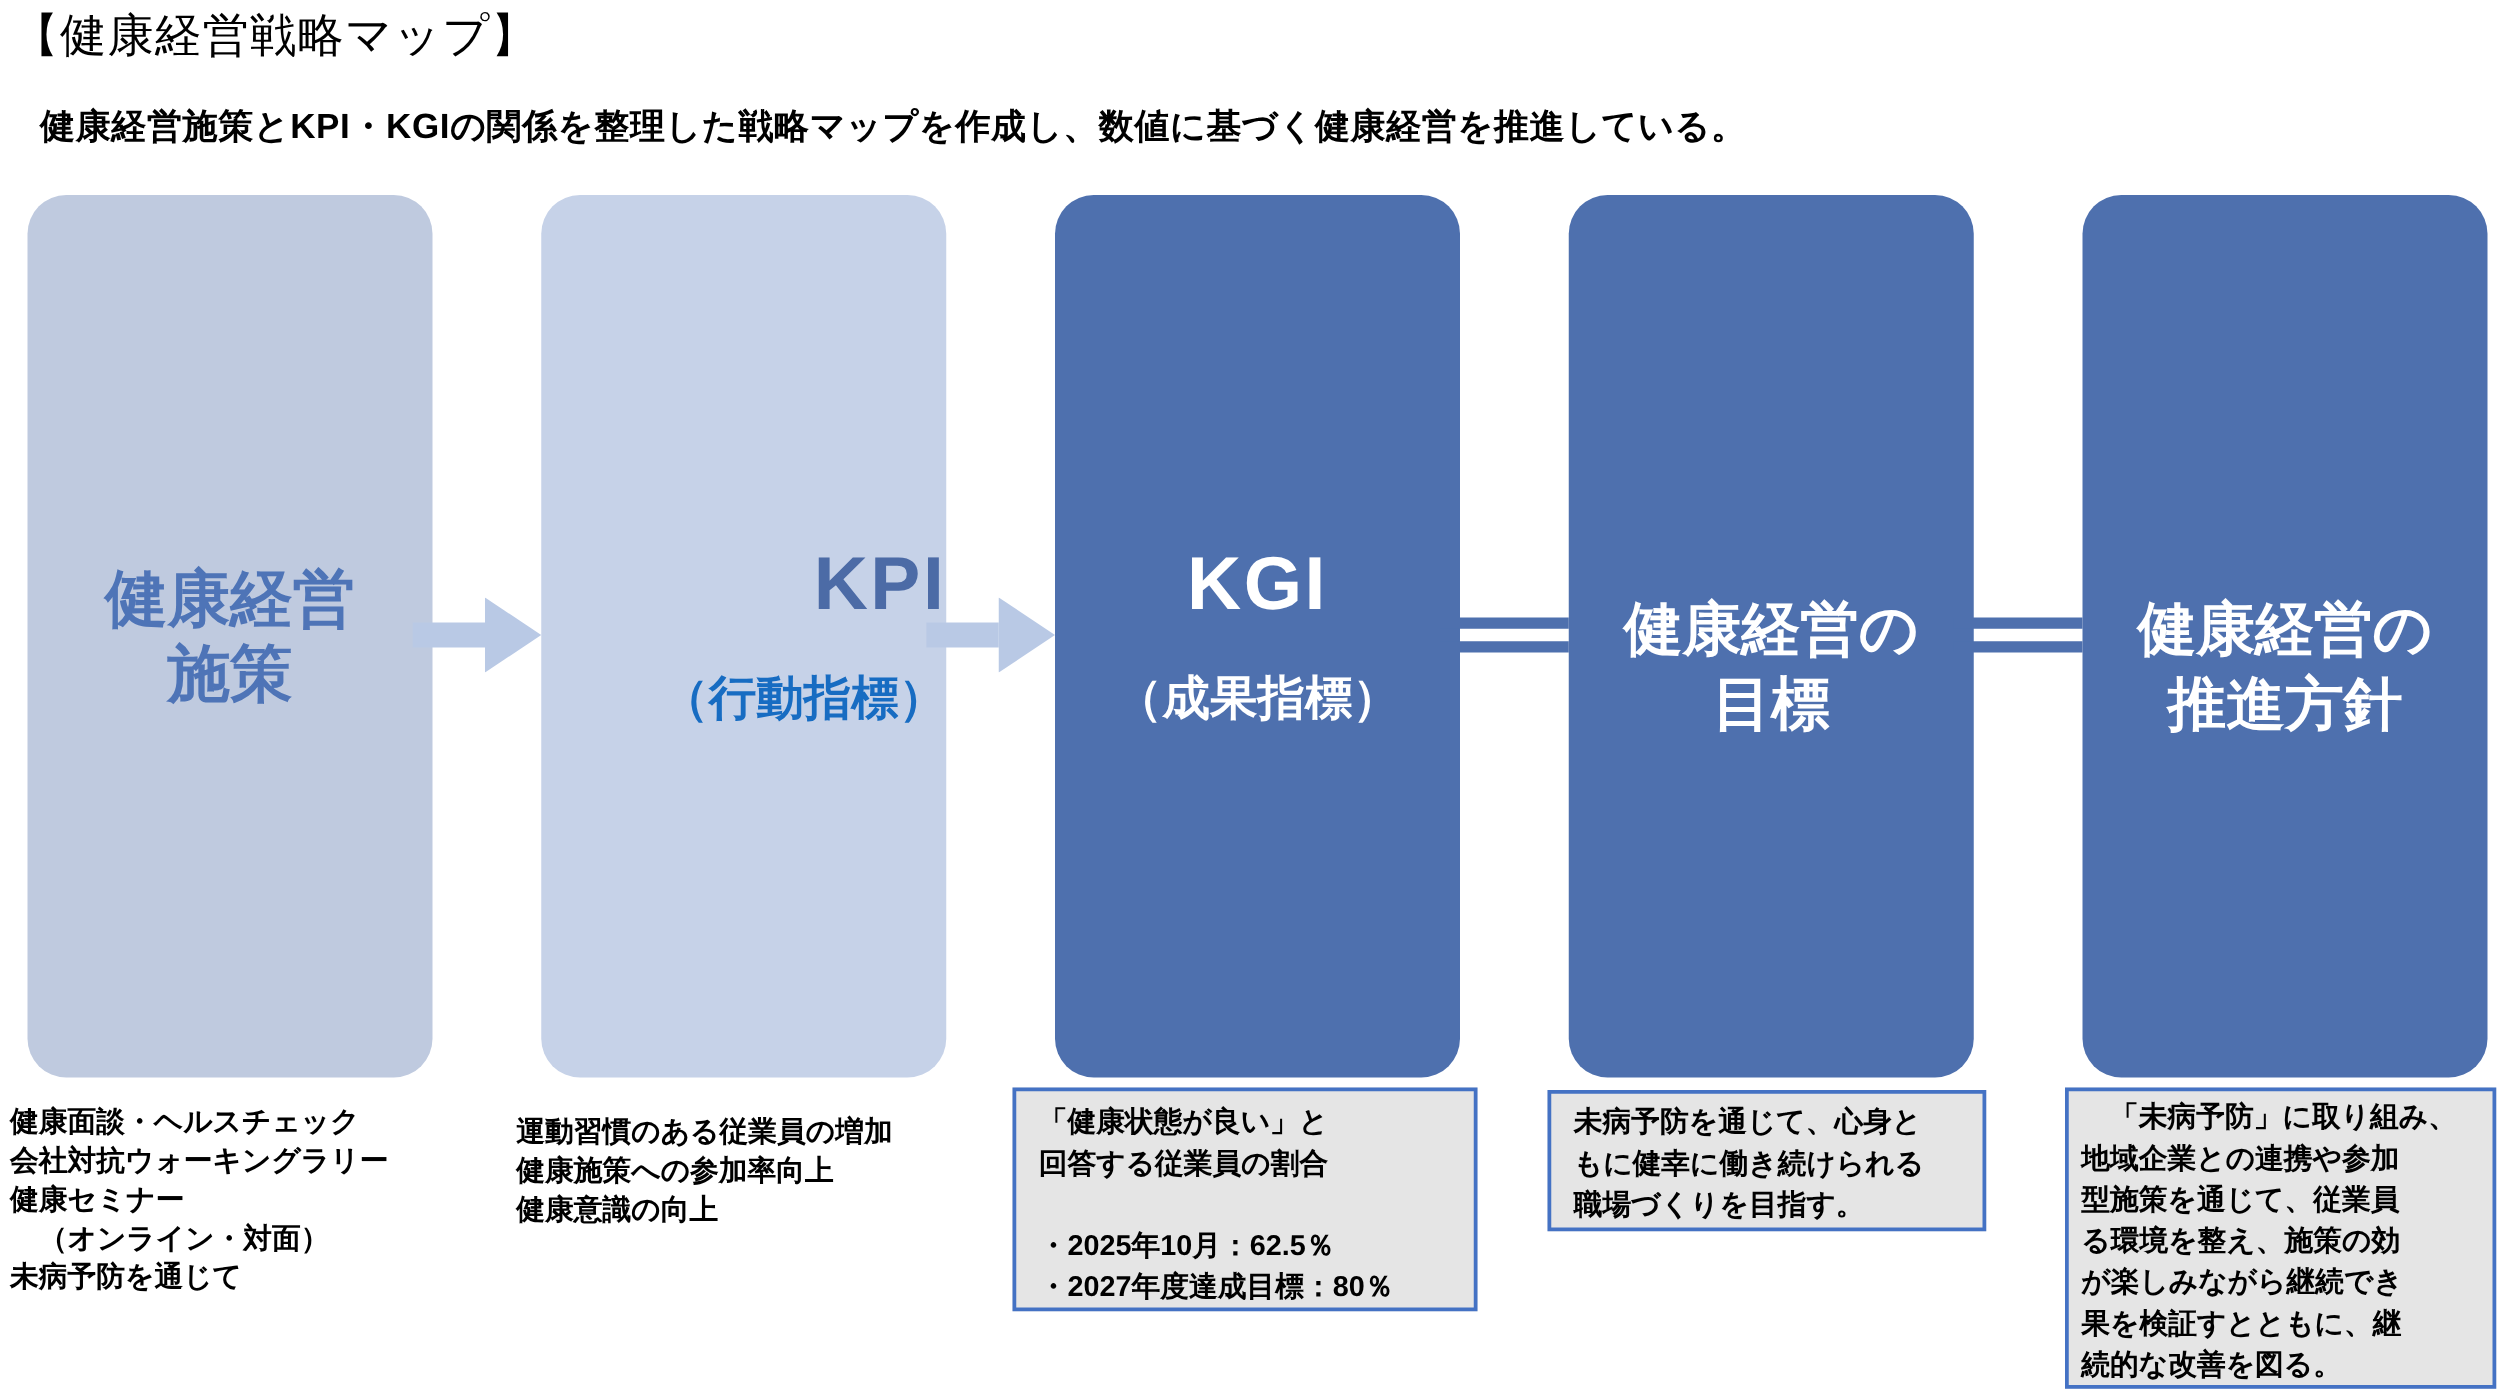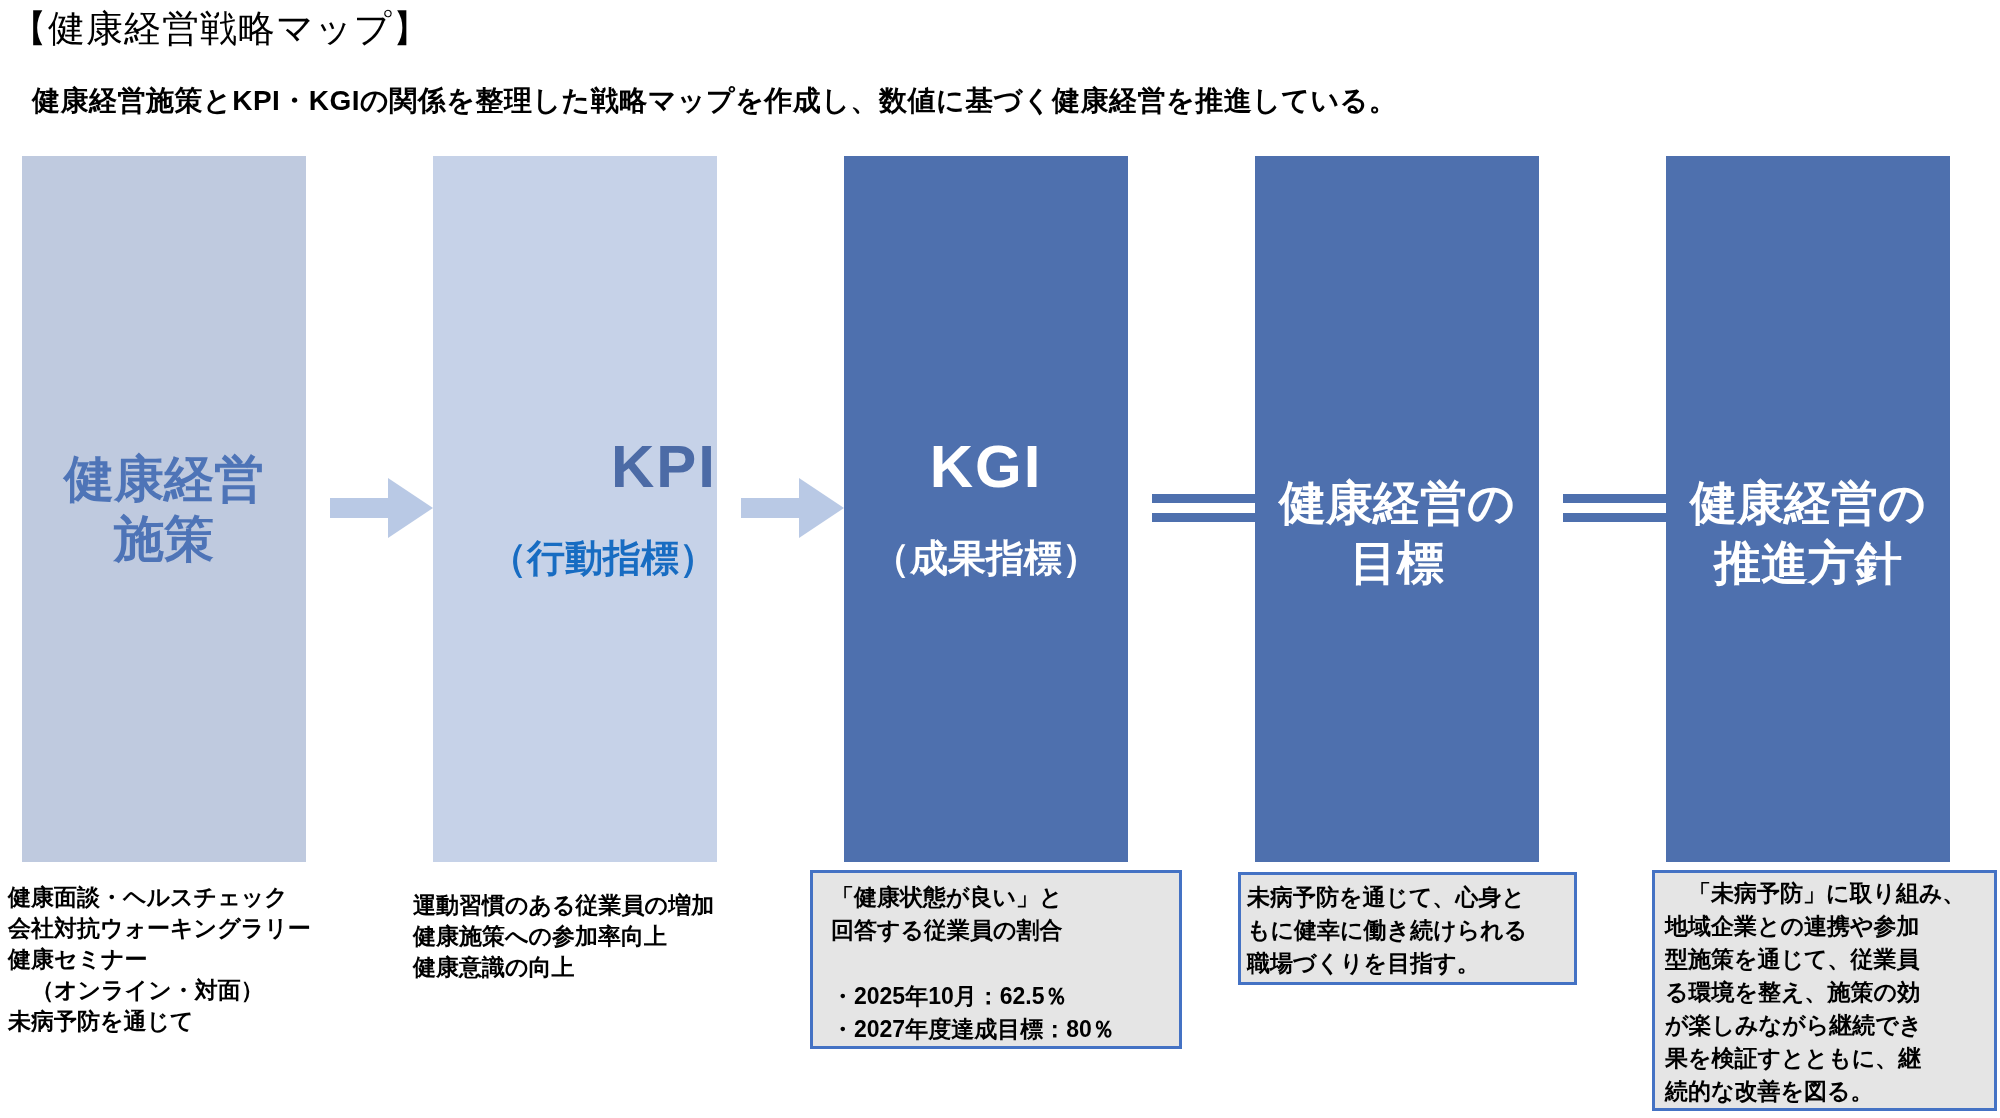--- a/index.html
+++ b/index.html
@@ -21,23 +21,24 @@
   }
   .title{
     position:absolute;left:10px;top:4px;margin:0;
     font-size:37px;font-weight:400;letter-spacing:1px;
   }
   .subtitle{
     position:absolute;left:16px;top:66px;margin:16px;
     font-size:28px;font-weight:700;letter-spacing:0.5px;
   }
   .box{
-    position:absolute;top:156px;width:284px;height:706px;
+    position:absolute;top:156px;width:324px;height:706px;
     display:flex;flex-direction:column;align-items:center;justify-content:center;
     text-align:center;
+    border-radius:31px;
   }
   .box.light1{background:var(--box-light-1);}
   .box.light2{background:var(--box-light-2);align-items:flex-end;}
   .box.dark{background:var(--box-dark);}
   .b1{left:22px;}
   .b2{left:433px;}
   .b3{left:844px;}
   .b4{left:1255px;}
   .b5{left:1666px;}
   .two-line{font-weight:700;}
@@ -57,21 +58,21 @@
   .e2{left:1563px;}
   .equals .bar{width:103px;height:9px;background:var(--box-dark);}
   .equals .bar + .bar{margin-top:10px;}
   .note{position:absolute;font-size:23px;font-weight:700;}
   .note .nline{min-height:31px;line-height:31px;white-space:pre;}
   .note-plain.n1{left:8px;top:882px;}
   .note-plain.n2{left:413px;top:890px;font-family:Liberation Serif, serif;}
   .note-boxed{border:3px solid var(--note-border);background:#e5e5e5;}
   .note-boxed .nline{min-height:33px;line-height:33px;}
   .note-boxed.n3{left:810px;top:870px;width:348px;height:165px;padding:8px 0 0 18px;}
-  .note-boxed.n4{left:1238px;top:872px;width:327px;height:101px;padding:6px 0 0 6px;}
+  .note-boxed.n4{left:1238px;top:872px;width:327px;height:101px;padding:6px 0 0 18px;}
   .note-boxed.n5{left:1652px;top:870px;width:329px;height:231px;padding:4px 0 0 10px;}
 </style>
 </head>
 <body>
 
 <div class="canvas">
 
   <h1 class="title">【健康経営戦略マップ】</h1>
   <p class="subtitle">健康経営施策とKPI・KGIの関係を整理した戦略マップを作成し、数値に基づく健康経営を推進している。</p>
 

